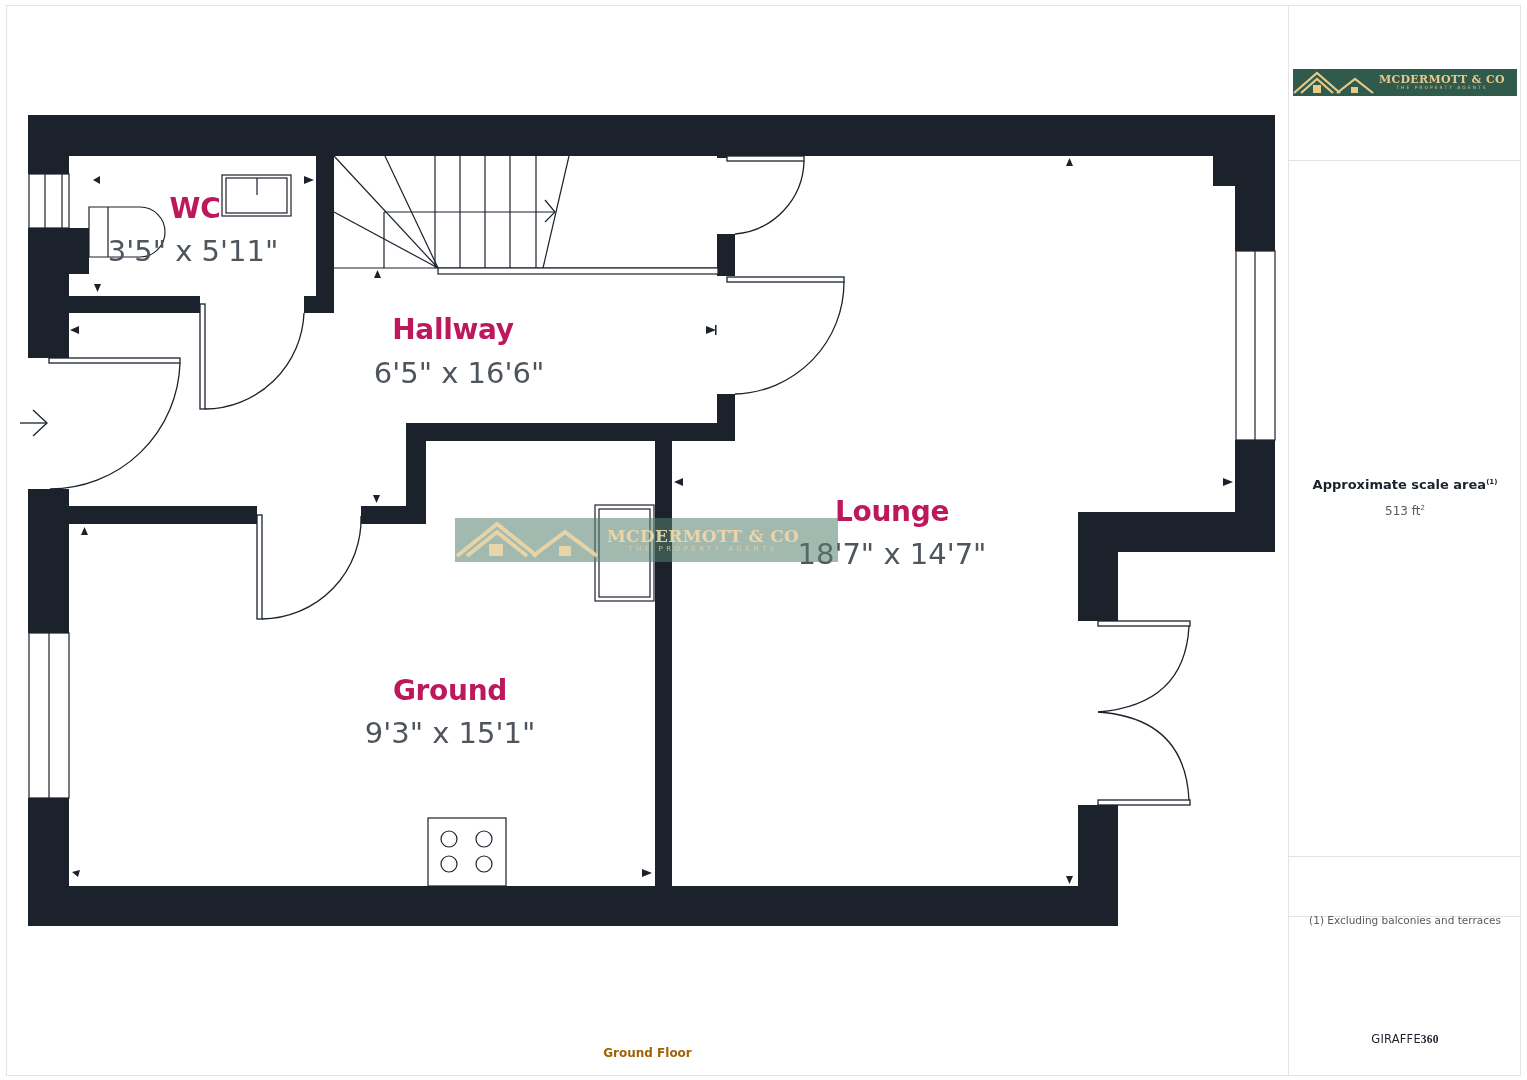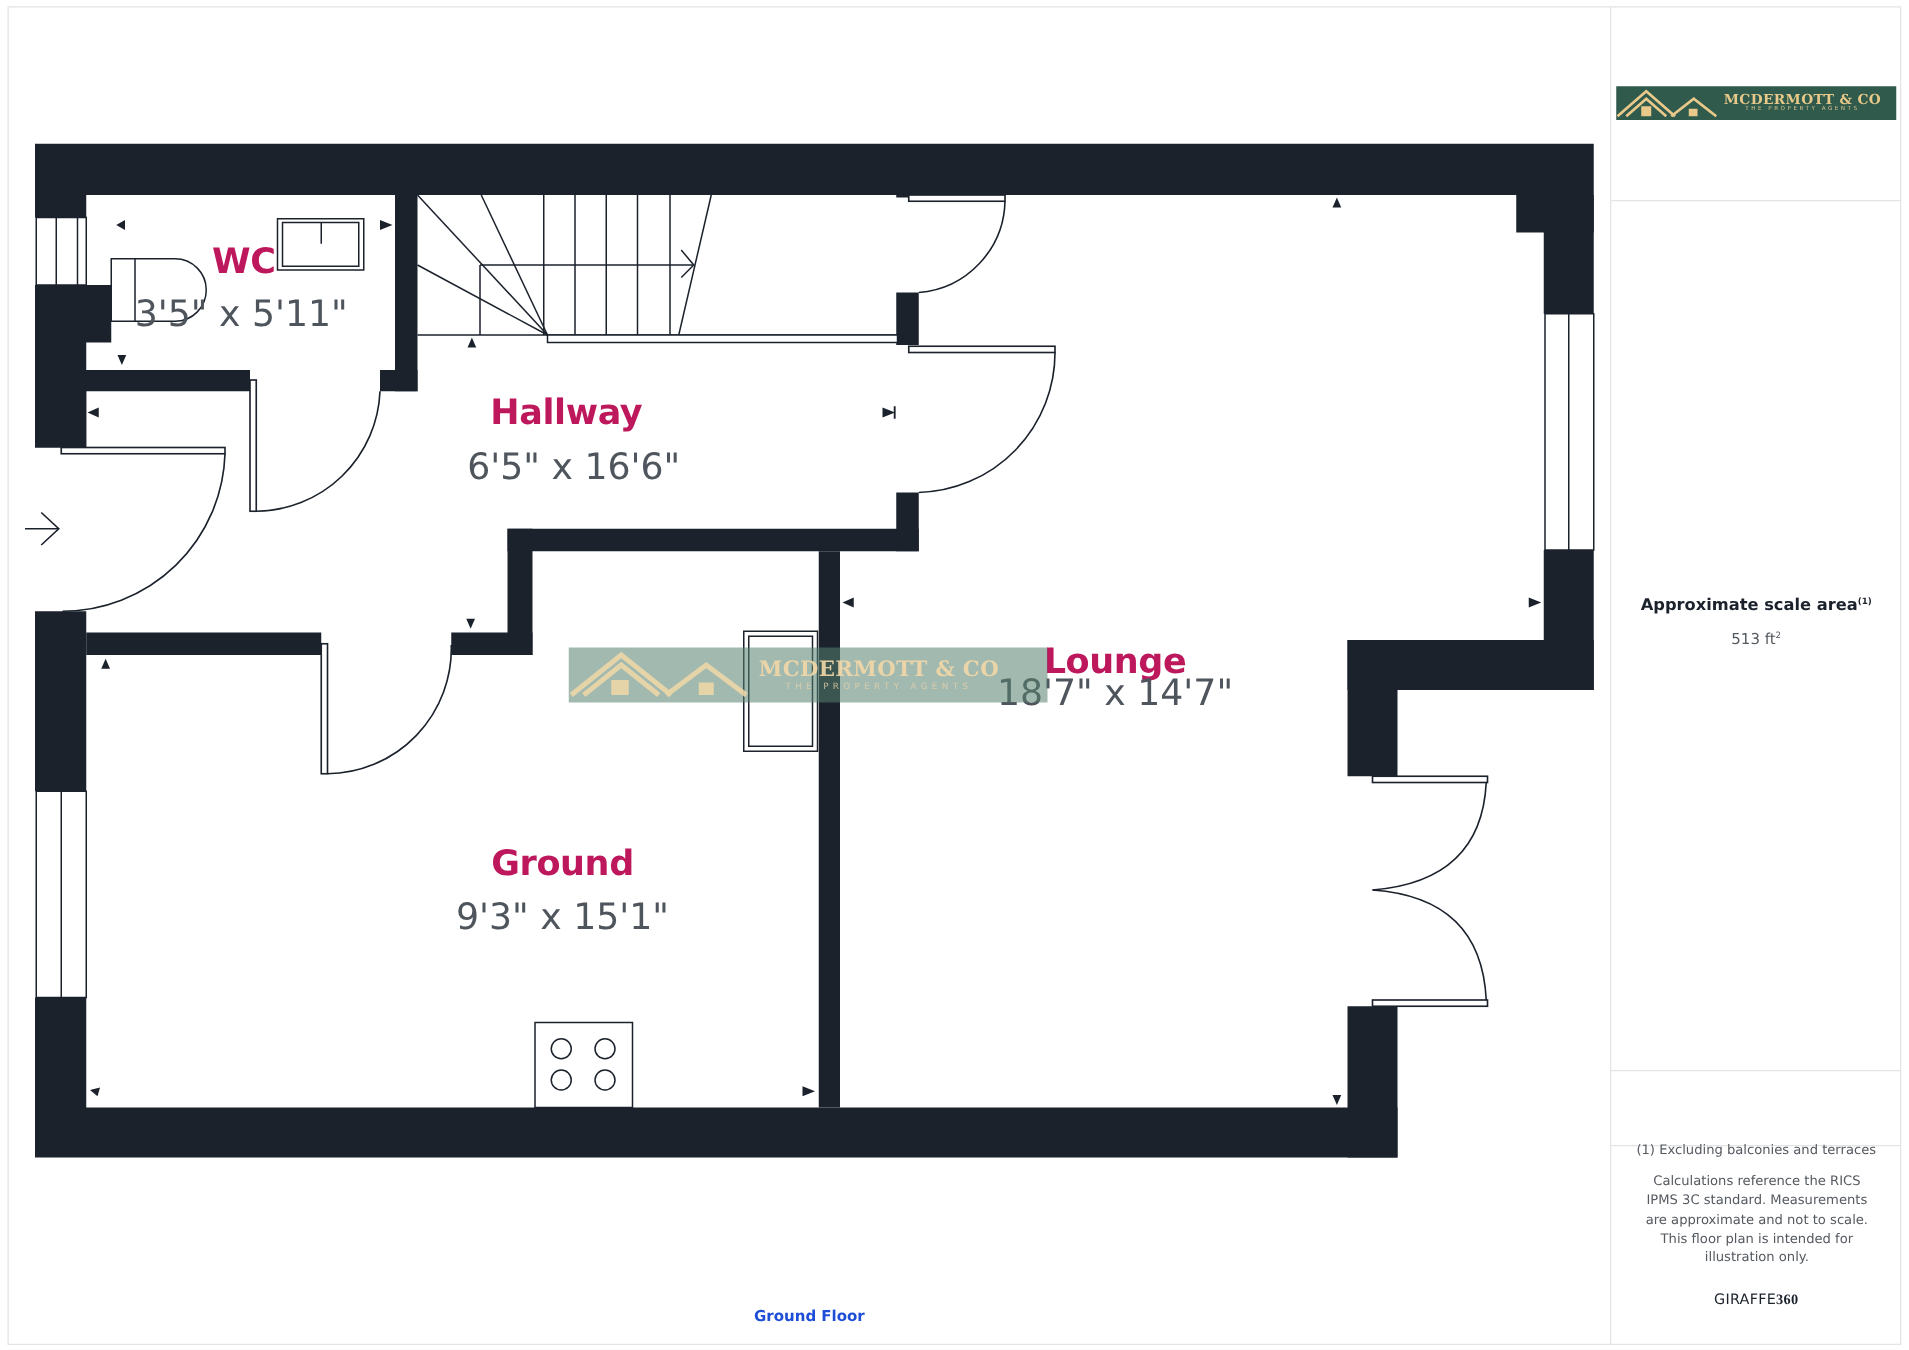--- a/index.html
+++ b/index.html
@@ -11,21 +11,21 @@
   .logo-text { color:#e9c98a; font-family:"DejaVu Serif", serif; font-size:11px; font-weight:bold; letter-spacing:0.3px; line-height:11px; }
   .logo-sub { color:#d9c08c; font-size:4.5px; letter-spacing:2px; text-align:center; line-height:6px; }
   .area-title { position:absolute; top:472px; width:100%; text-align:center; font-size:13px; font-weight:bold; color:#1b222c; }
   .area-title sup { font-size:7px; font-weight:bold; }
   .area-val { position:absolute; top:499px; width:100%; text-align:center; font-size:12px; color:#555a60; }
   .area-val sup { font-size:7px; }
   .footnote { position:absolute; top:909px; width:100%; text-align:center; font-size:10.5px; color:#555a60; }
   .disclaimer { position:absolute; top:933px; left:20px; width:193px; text-align:center; font-size:10.5px; line-height:15.3px; color:#555a60; }
   .brand { position:absolute; top:1027px; width:100%; text-align:center; font-size:11.5px; color:#1b222c; letter-spacing:0.2px; }
   .brand b { font-weight:bold;font-family:Liberation Serif, serif; }
-  .floor-label { position:absolute; left:540px; top:1046px; width:215px; text-align:center; font-size:12px; font-weight:bold; color:#1d4ed8; }
+  .floor-label { position:absolute; left:540px; top:1046px; width:215px; text-align:center; font-size:12px; font-weight:bold; color:#a16207; }
   .room-name { position:absolute; font-size:28px; font-weight:bold; color:#be185d; text-align:center; white-space:nowrap; transform:translateX(-50%); letter-spacing:-0.3px; }
   .room-dim { position:absolute; font-size:29px; color:#4f555c; text-align:center; white-space:nowrap; transform:translateX(-50%); }
   .wm { position:absolute; left:455px; top:518px; width:383px; height:44px; background:rgba(85,128,112,0.55); display:flex; align-items:center; }
   .wm-text { color:#f3d9a8; font-family:"DejaVu Serif", serif; font-size:17px; font-weight:bold; letter-spacing:0.3px; line-height:17px; opacity:0.9; }
   .wm-sub { color:#e6d2aa; font-size:7px; letter-spacing:3.5px; text-align:center; opacity:0.8; }
   svg { position:absolute; left:0; top:0; }
 </style>
 </head>
 <body>
 
@@ -162,21 +162,21 @@
     <polyline points="33,410 47,423 33,436"></polyline>
   </g>
 </svg>
 
 <div class="room-name" style="left:195px; top:192px;">WC</div>
 <div class="room-dim" style="left:193px; top:234px;">3'5" x 5'11"</div>
 
 <div class="room-name" style="left:453px; top:313px;">Hallway</div>
 <div class="room-dim" style="left:459px; top:356px;">6'5" x 16'6"</div>
 
-<div class="room-name" style="left:892px; top:512px;">Lounge</div>
+<div class="room-name" style="left:892px; top:495px;">Lounge</div>
 <div class="room-dim" style="left:892px; top:537px;">18'7" x 14'7"</div>
 
 <div class="room-name" style="left:450px; top:674px;">Ground</div>
 <div class="room-dim" style="left:450px; top:716px;">9'3" x 15'1"</div>
 
 <div class="wm">
   <svg width="150" height="44" viewBox="0 0 150 44" style="position:relative;">
     <g fill="none" stroke="#f3d9a8" stroke-width="4" opacity="0.85">
       <polyline points="2,38 42,6 82,38"></polyline>
       <polyline points="12,38 42,14 72,38"></polyline>
@@ -216,15 +216,14 @@
     </div>
   </div>
 
   <div class="sb-sec" style="top:156px; height:696px;"></div>
   <div class="area-title"><span>Approximate scale area</span><sup>(1)</sup></div>
   <div class="area-val"><span>513 ft</span><sup>2</sup></div>
 
   <div class="sb-sec" style="top:852px; height:60px;"></div>
   <div class="footnote">(1) Excluding balconies and terraces</div>
 
-  <div class="disclaimer">Calculations reference the RICS IPMS 3C standard. Measurements are approximate and not to scale. This floor plan is intended for illustration only.</div>
   <div class="brand"><span>GIRAFFE</span><b>360</b></div>
 </div>
 
 </body></html>

